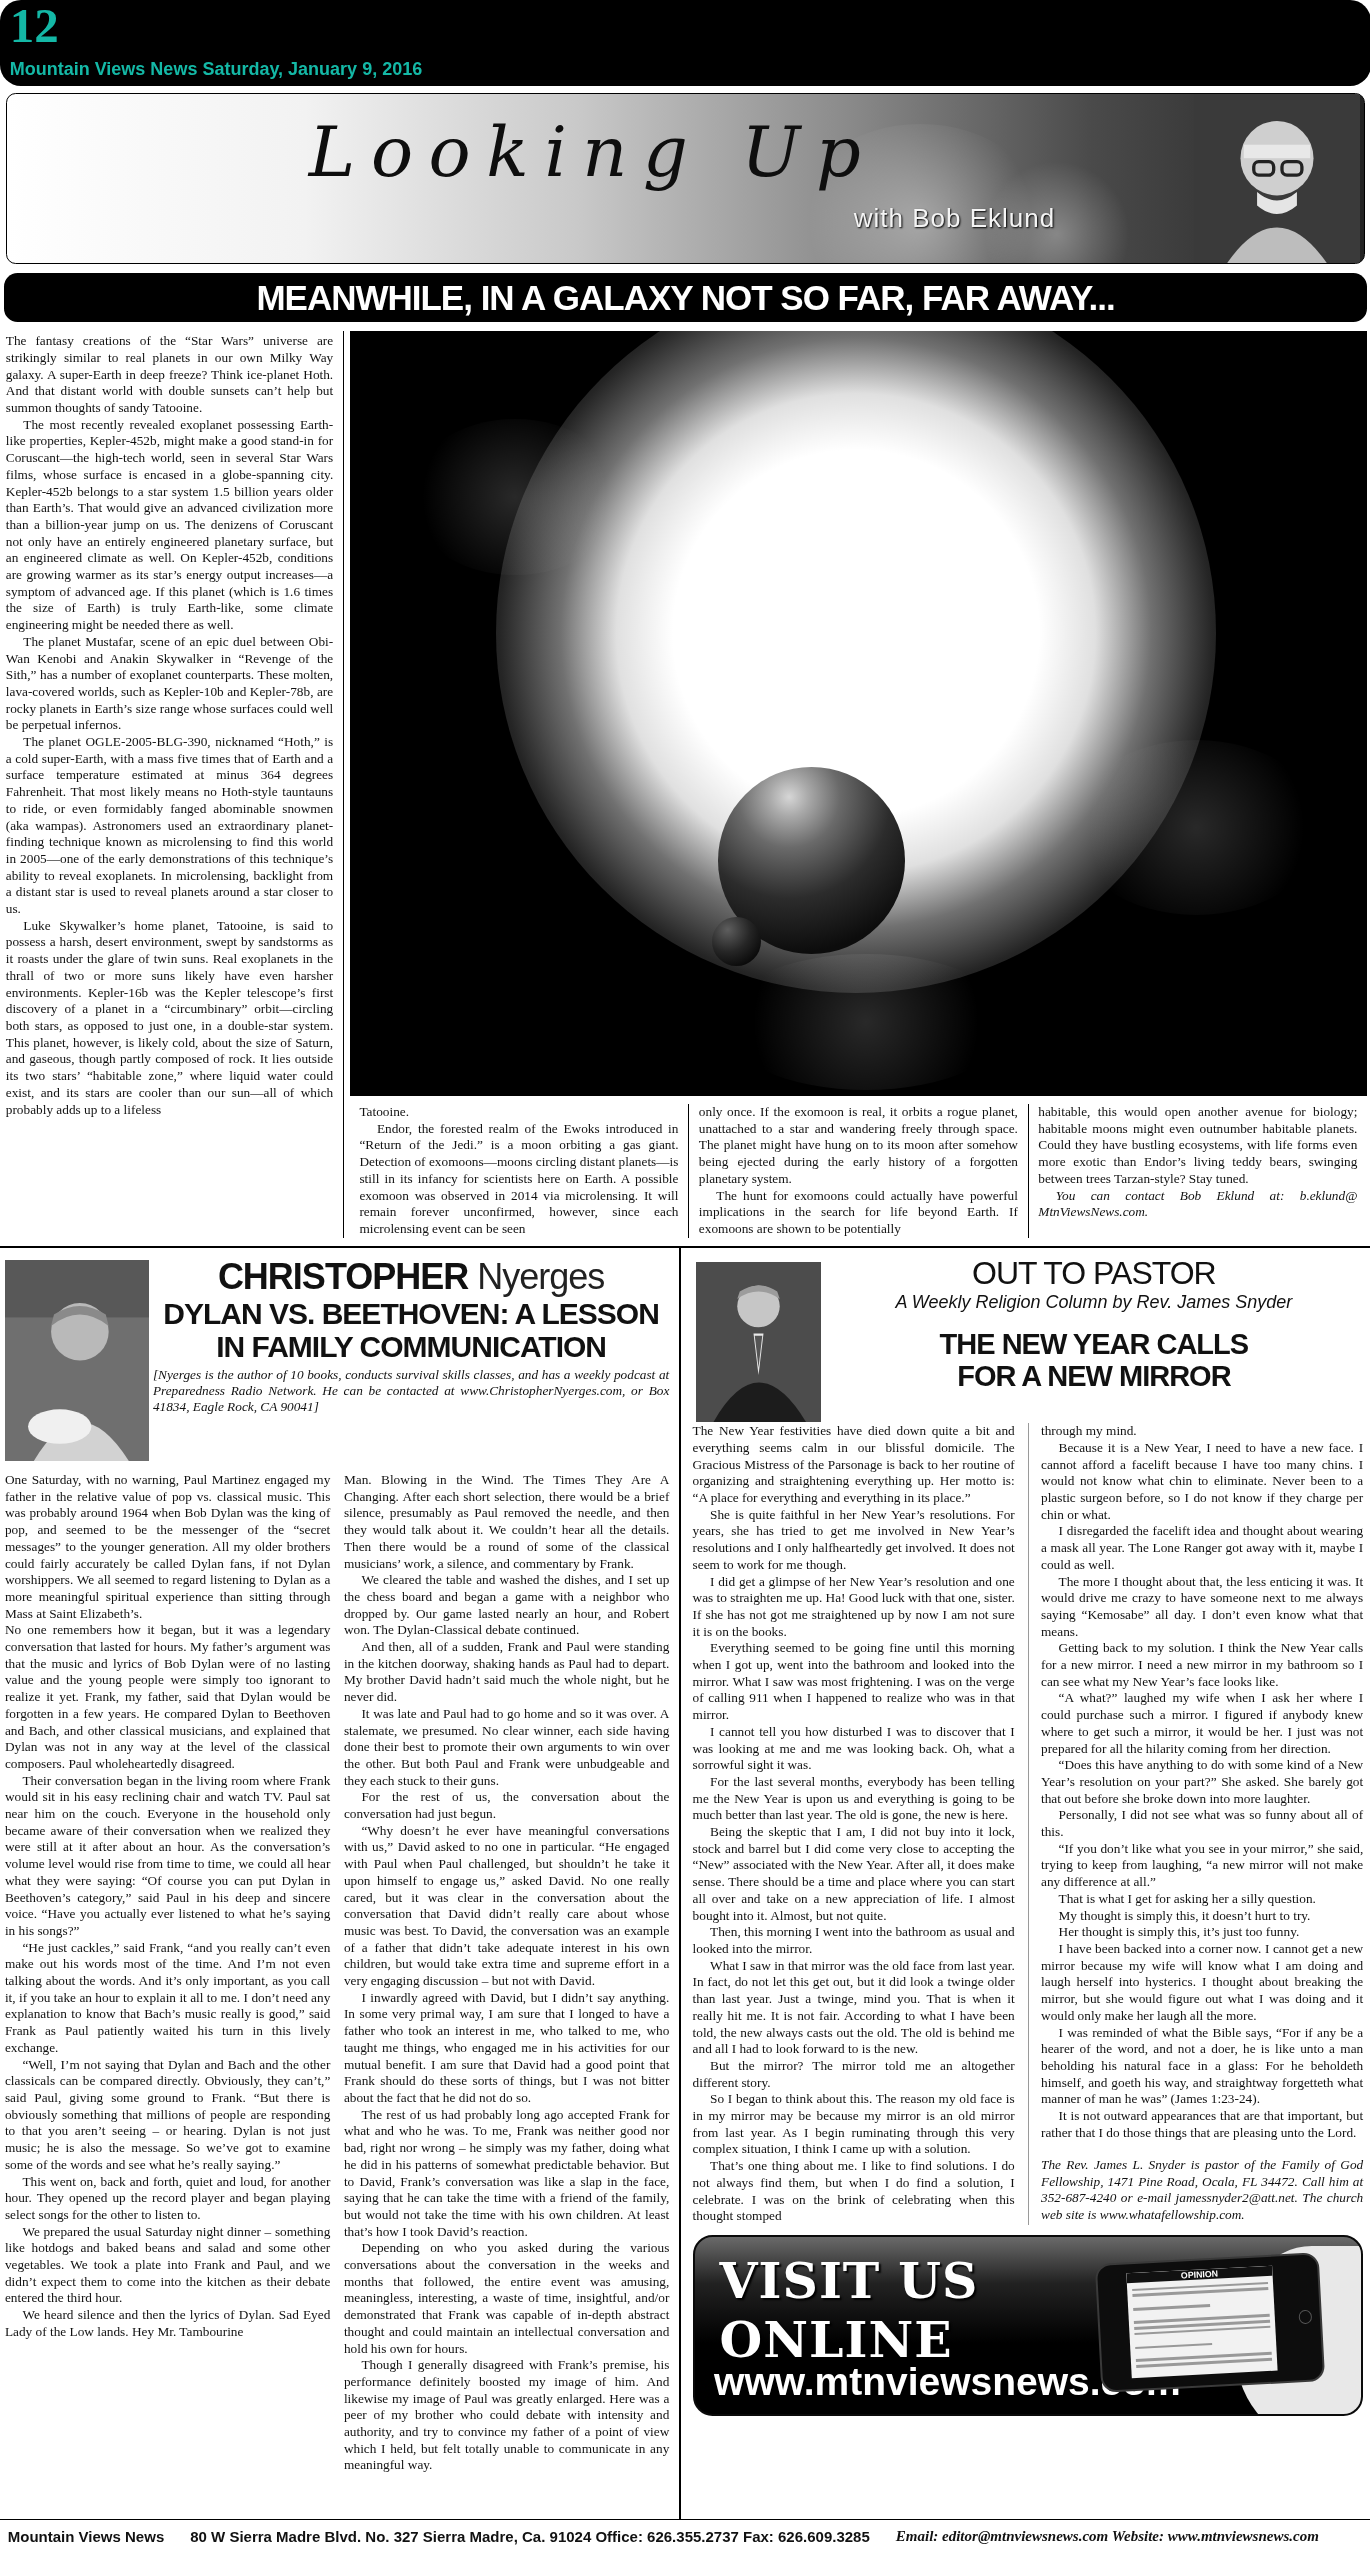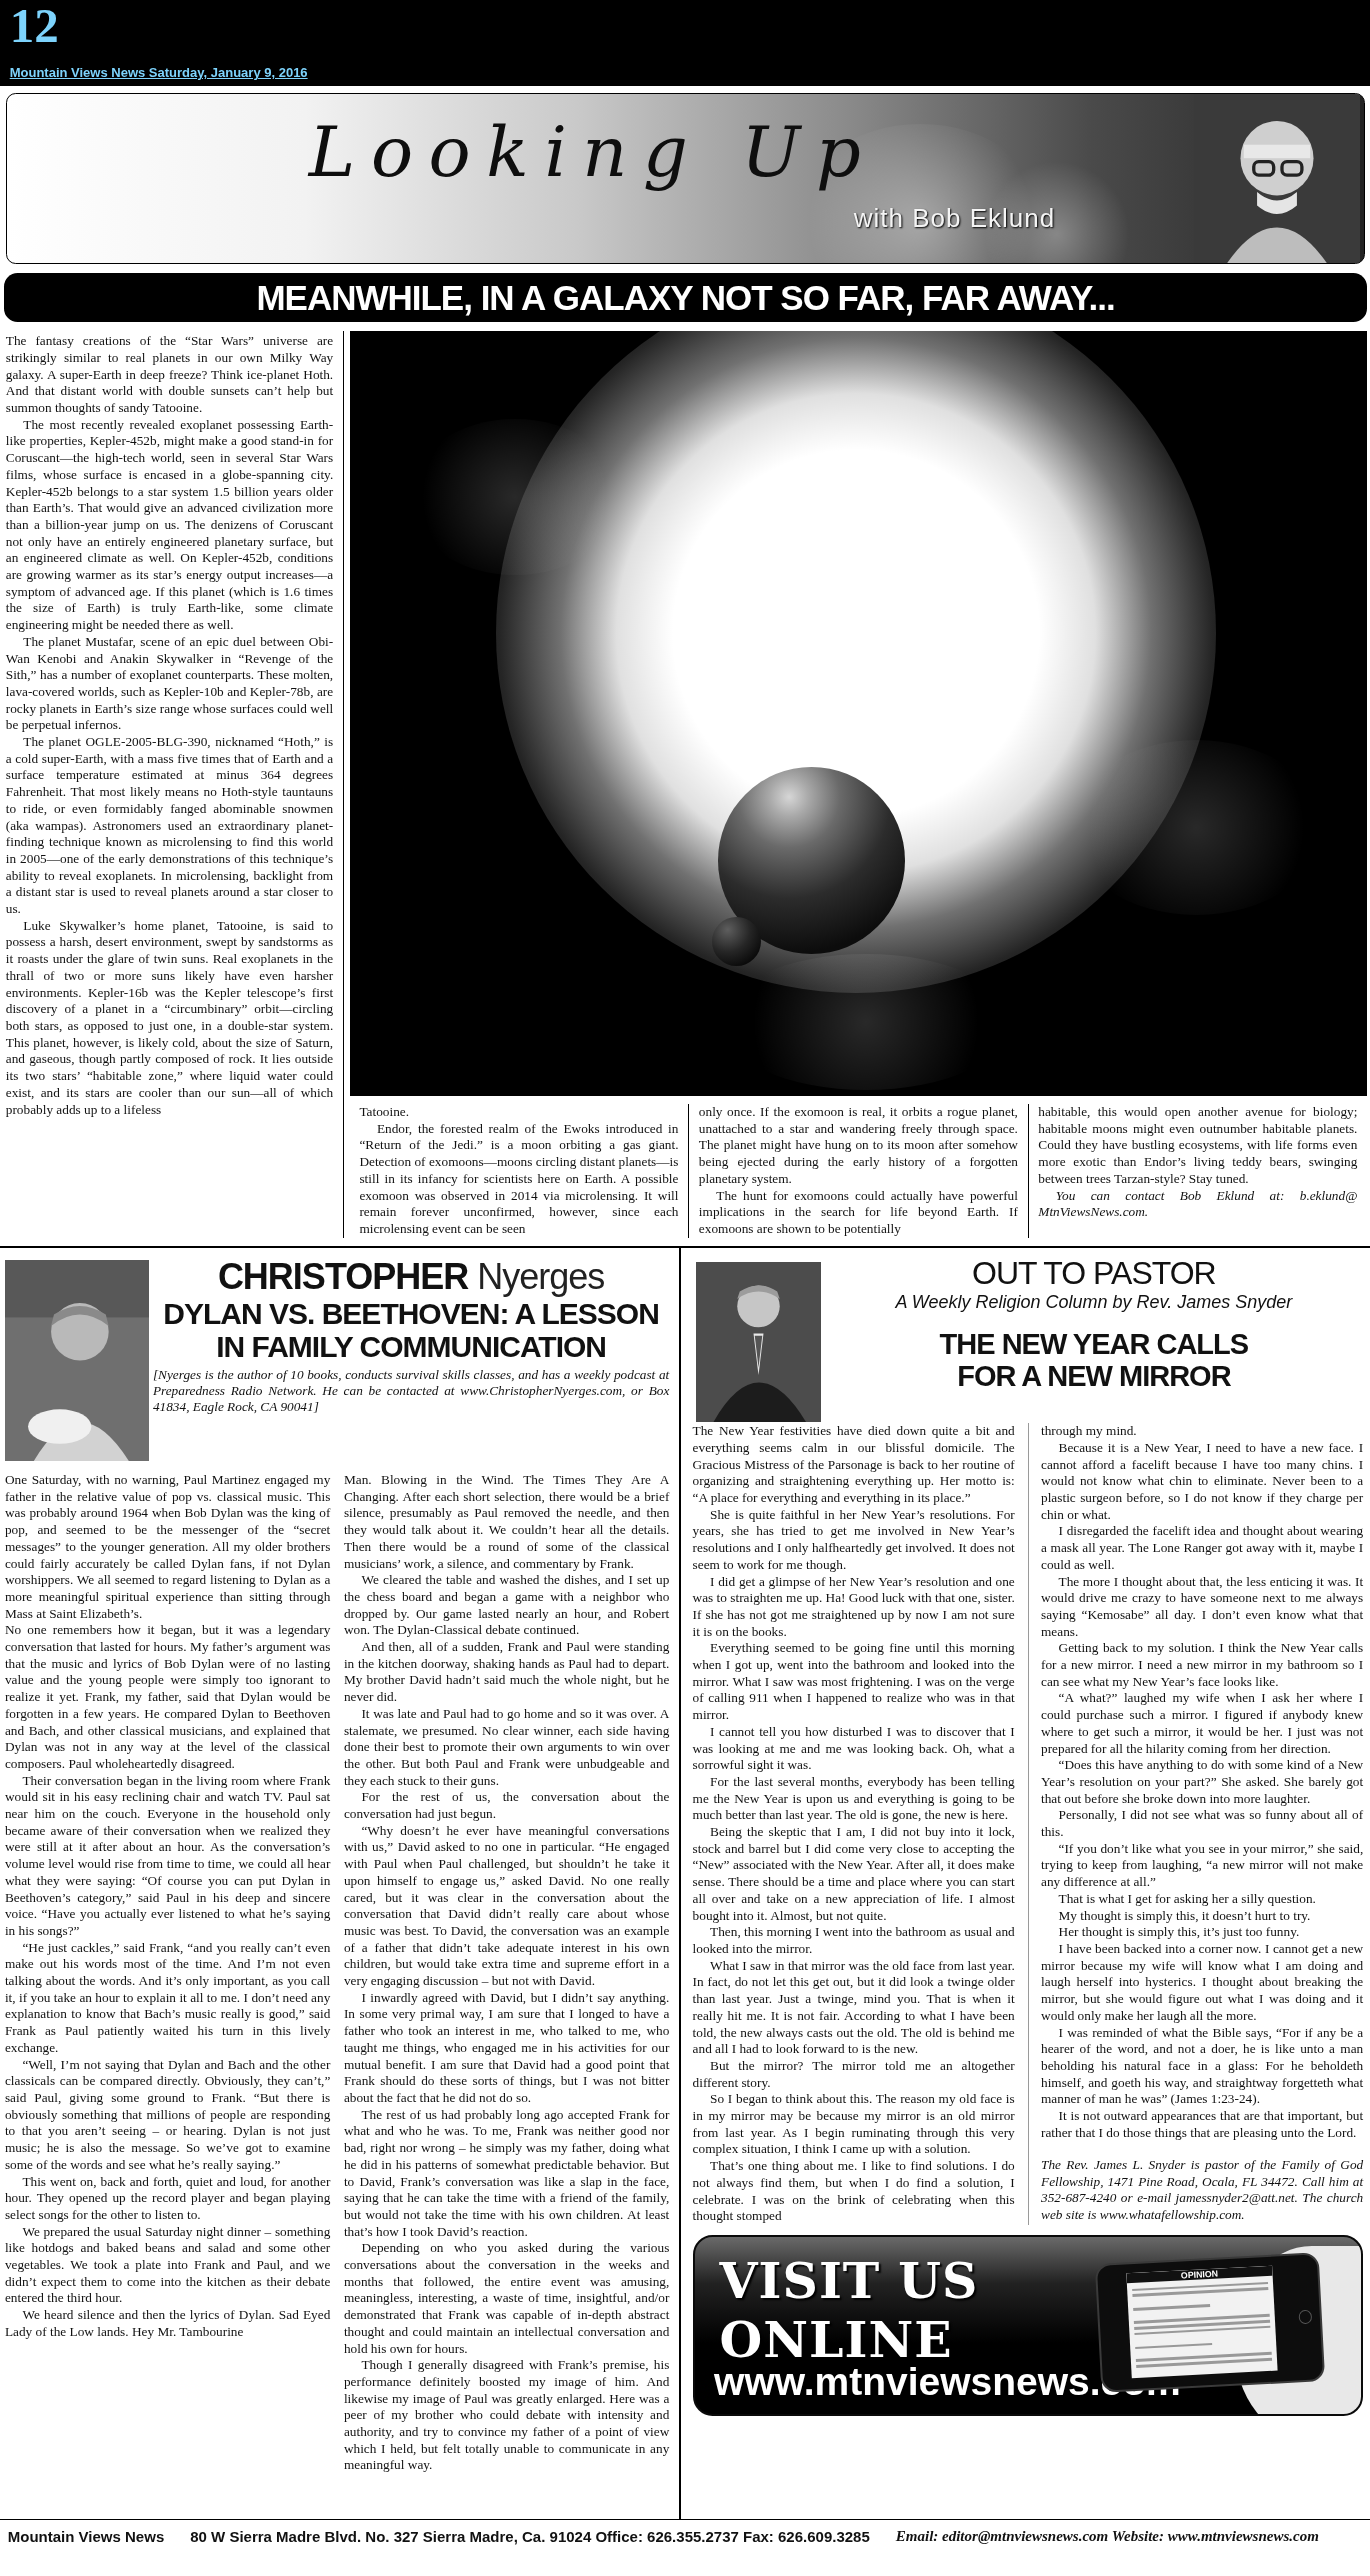--- a/index.html
+++ b/index.html
@@ -1,22 +1,22 @@
 <!DOCTYPE html>
 <html><head>
 <meta charset="utf-8">
 <style>
   * { margin:0; padding:0; box-sizing:border-box; }
   body { background:#888; font-family:"Liberation Serif", serif; }
   .page { width:1371px; height:2576px; background:#fff; position:relative; overflow:hidden; margin:0 auto; color:#111; }
 
   
-  .topbar { background:#000; color:#7dd3fc; height:86px; position:relative; padding:1.9px 9.7px; }
+  .topbar { background:#000; color:#14b8a6; height:86px; position:relative; padding:1.9px 9.7px;border-radius:21px; }
   .pagenum { font-family:"Liberation Serif",serif; font-weight:bold; font-size:49px; line-height:47px; }
-  .mvn-date { font-family:"Liberation Sans",sans-serif; font-weight:bold; font-size:13px; position:absolute; left:9.7px; bottom:5.8px;text-decoration:underline; }
+  .mvn-date { font-family:"Liberation Sans",sans-serif; font-weight:bold; font-size:18px; position:absolute; left:9.7px; bottom:5.8px; }
   .world-title { position:absolute; left:409px; top:7.8px; width:896px; text-align:center;
     font-family:"Liberation Sans",sans-serif; font-weight:bold; font-size:56px; letter-spacing:-1px; line-height:68px; }
 
   
   .lookup { margin:6.8px 5.8px 0 5.8px; height:171px; border:1.9px solid #000; border-radius:9.7px; position:relative; overflow:hidden;
     background:linear-gradient(to right,#ffffff 0%,#f2f2f2 22%,#c9c9c9 42%,#8a8a8a 62%,#4a4a4a 80%,#222 100%); }
   .lookup .flare1 { position:absolute; left:58%; top:18%; width:253px; height:195px; border-radius:50%;
     background:radial-gradient(circle,rgba(255,255,255,.35),transparent 70%); }
   .lookup .flare2 { position:absolute; left:72%; top:40%; width:146px; height:146px; border-radius:50%;
     background:radial-gradient(circle,rgba(255,255,255,.3),transparent 70%); }

